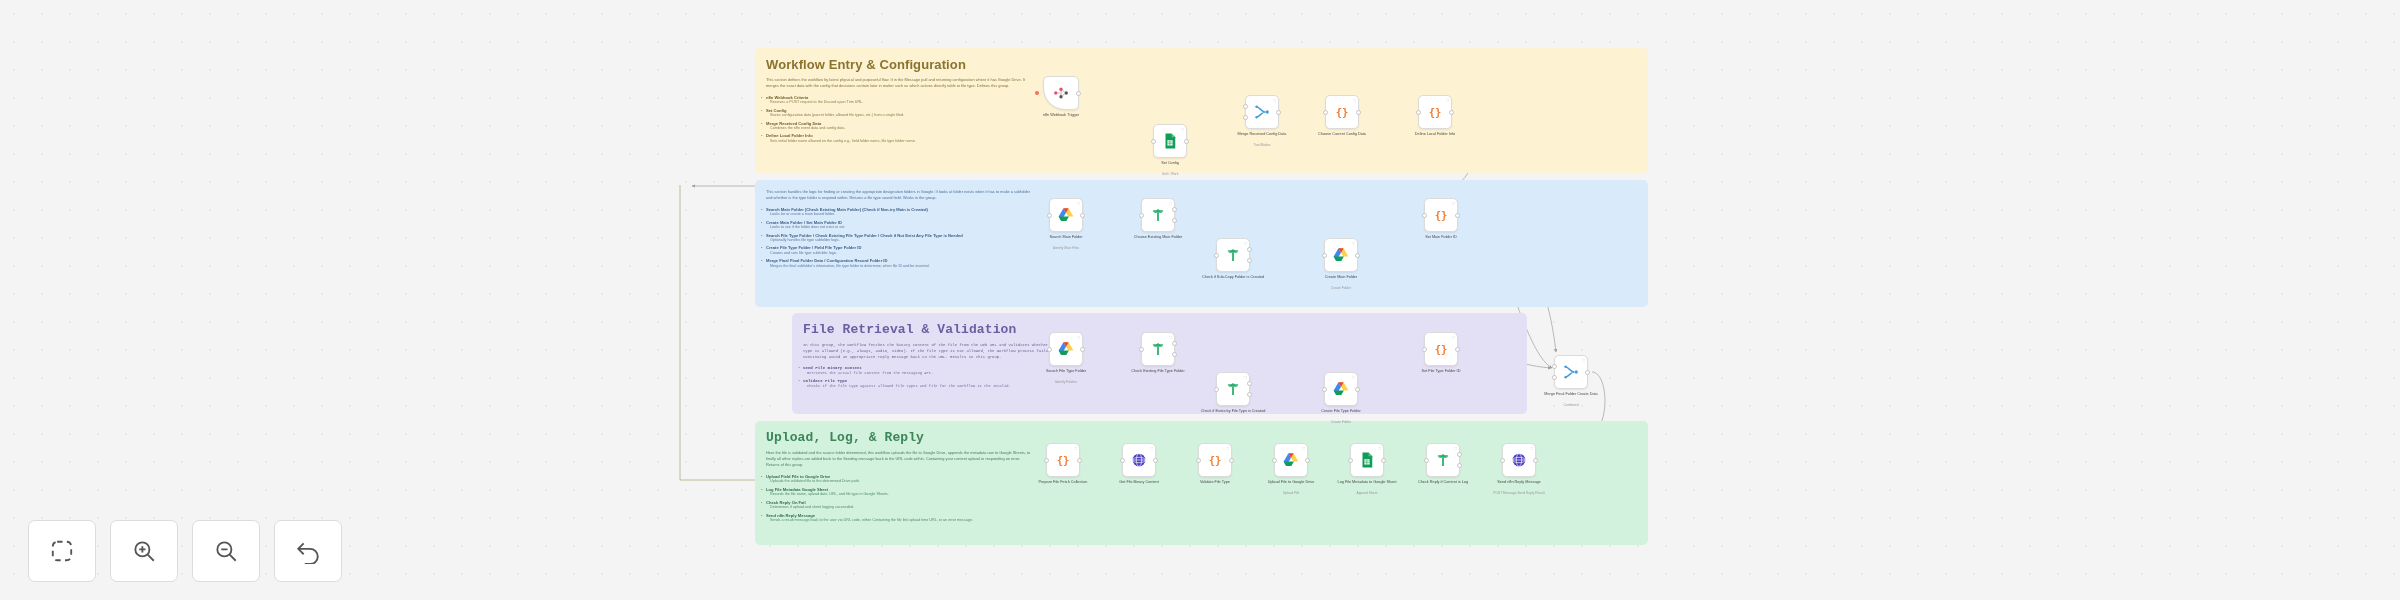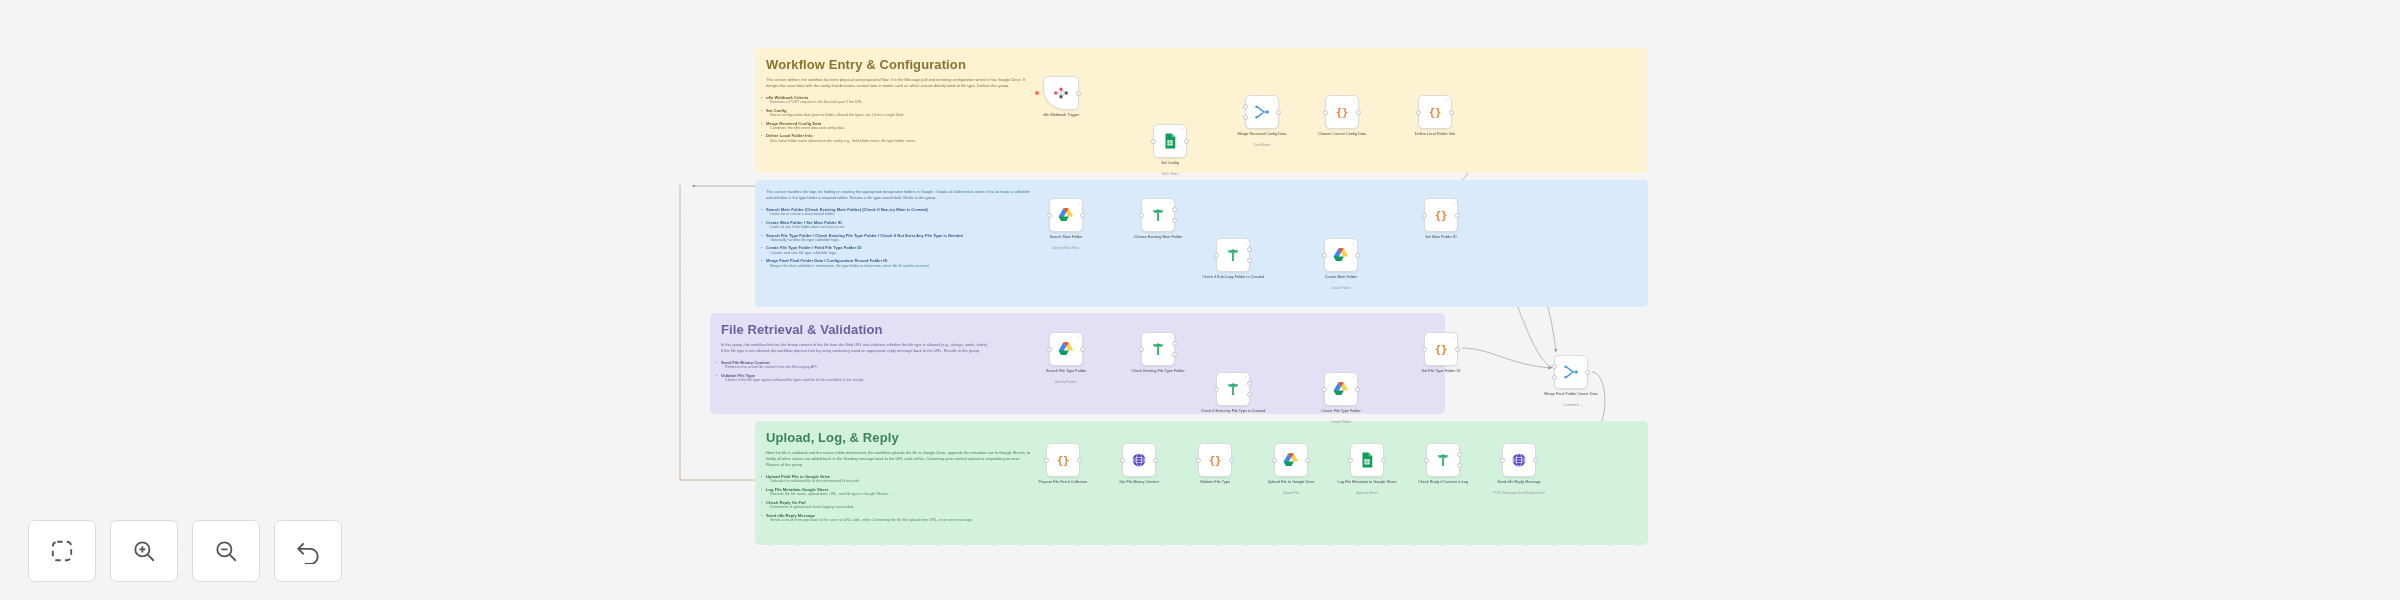--- a/index.html
+++ b/index.html
@@ -235,39 +235,39 @@
               <span class="li-title">Create File Type Folder / Field File Type Folder ID</span>
               <span class="li-sub">Creates and sets file type subfolder logic.</span>
             </li>
             <li>
               <span class="li-title">Merge Final Final Folder Data / Configuration Record Folder ID</span>
               <span class="li-sub">Merges the final subfolder's information, file type folder to determine, when file ID and be inserted.</span>
             </li>
           </ul>
         </div>
       </div>
-      <div class="note" style="left: 710px; top: 313px; width: 735px; height: 101px; background: rgb(227, 223, 244); color: rgb(91, 81, 137);">
+      <div class="note" style="left: 792px; top: 313px; width: 735px; height: 101px; background: rgb(227, 223, 244); color: rgb(91, 81, 137); font-family: Liberation Mono, monospace;">
         <div class="note-body">
           <div class="note-title" style="color: rgb(106, 95, 160);">File Retrieval &amp; Validation</div>
           <div class="note-desc">In this group, the workflow fetches the binary content of the file from the Web URL and validates whether the file type is allowed (e.g., always, audio, video). If the file type is not allowed, the workflow process fails by using continuing avoid an appropriate reply message back to the URL. Results in this group.</div>
           <ul class="note-list">
             <li>
               <span class="li-title">Send File Binary Content</span>
               <span class="li-sub">Retrieves the actual file content from the Messaging API.</span>
             </li>
             <li>
               <span class="li-title">Validate File Type</span>
               <span class="li-sub">Checks if the file type against allowed file types and file for the workflow is the invalid.</span>
             </li>
           </ul>
         </div>
       </div>
       <div class="note" style="left: 755px; top: 421px; width: 893px; height: 124px; background: rgb(210, 242, 222); color: rgb(53, 109, 75);">
         <div class="note-body">
-          <div class="note-title" style="color: rgb(61, 132, 89);">Upload, Log, &amp; Reply</div>
+          <div class="note-title" style="color: rgb(61, 132, 89); font-family: Liberation Mono, monospace;">Upload, Log, &amp; Reply</div>
           <div class="note-desc">Here the file is validated and the source folder determined, this workflow uploads the file to Google Drive, appends the metadata row to Google Sheets, to finally all other replies are added back to the Sending message back to the URL code within. Containing your content upload or responding on error. Returns of this group.</div>
           <ul class="note-list">
             <li>
               <span class="li-title">Upload Field File to Google Drive</span>
               <span class="li-sub">Uploads the validated file to the determined Drive path.</span>
             </li>
             <li>
               <span class="li-title">Log File Metadata Google Sheet</span>
               <span class="li-sub">Records the file name, upload date, URL, and file type in Google Sheets.</span>
             </li>

